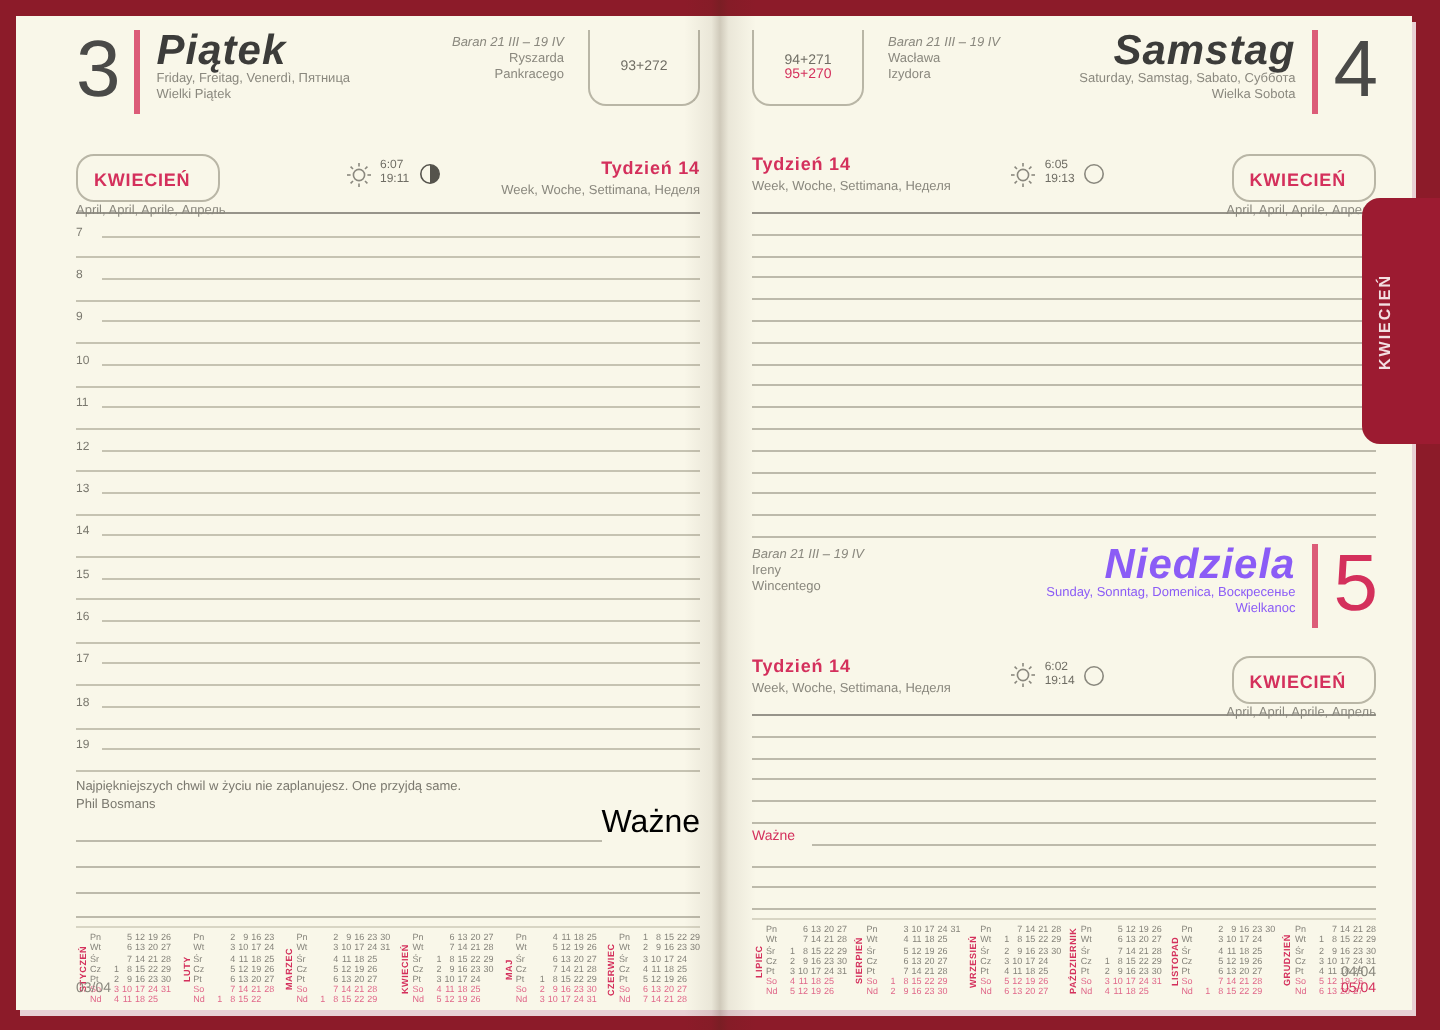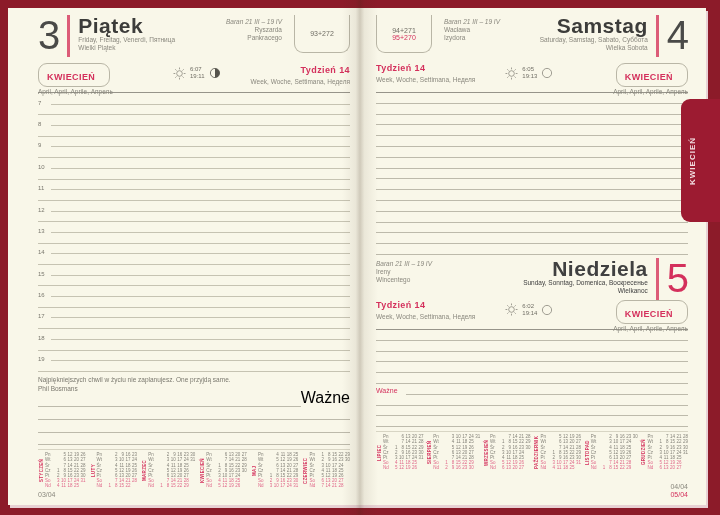--- a/index.html
+++ b/index.html
@@ -13,33 +13,33 @@
             pointer-events:none; z-index:5; }
   .page { flex:1; position:relative; padding-top:7px; }
   .page-l { padding-left:30px; padding-right:12px; }
   .page-r { padding-left:14px; padding-right:18px; }
 
   
   .day-head { display:flex; align-items:flex-start; height:46px; }
   .big-num { font-size:40px; line-height:40px; color:#4a4a48; font-weight:400; letter-spacing:-1px; }
   .big-num.red { color:#d4305c; }
   .day-bar { width:3px; background:#dc5c78; height:42px; margin:0 8px; flex:none; }
-  .title-col .day-name { font-size:21px; line-height:21px; color:#3c3c3a; font-weight:600; letter-spacing:0.5px; }
-  .title-col.red-col .day-name, .title-col.red-col .tiny { color:#404040; }
+  .title-col .day-name { font-size:21px; line-height:21px; color:#3c3c3a; font-weight:600; letter-spacing:0.5px;font-style:italic; }
+  .title-col.red-col .day-name, .title-col.red-col .tiny { color:#8b5cf6; }
   .tiny { font-size:6.5px; line-height:8px; color:#8a887e; }
   .tiny.it { font-style:italic; }
   .r { text-align:right; }
   .zodiac-col { margin-left:auto; padding-top:3px; }
   .daycount-box { border:1px solid #b9b6a6; border-top:none; border-radius:0 0 9px 9px;
                   width:56px; height:38px; display:flex; flex-direction:column; justify-content:center;
                   align-items:center; font-size:7px; color:#6f6d64; flex:none; }
   .daycount-box .red-cnt { color:#d4305c; }
 
   
-  .hdr-row { display:flex; align-items:flex-start; height:30px; border-bottom:1px solid #97948a; margin-top:2px; }
+  .hdr-row { display:flex; align-items:flex-start; height:30px; border-bottom:1px solid #97948a; margin-top:16px; }
   .month-box { border:1px solid #b9b6a6; border-radius:9px; padding:2px 14px 2px 8px; display:inline-block; }
   .red-label { font-size:9px; font-weight:700; color:#d4305c; letter-spacing:0.4px; }
   .hdr-col { width:120px; }
   .sunmoon { margin:3px auto 0; display:flex; align-items:center; gap:4px; }
   .suntimes { font-size:6px; line-height:7px; color:#6f6d64; }
   .hdr-week { padding-top:2px; }
 
   
   .hour-grid { margin-top:1px; }
   .hrow { height:10.7px; display:flex; align-items:flex-end; }

